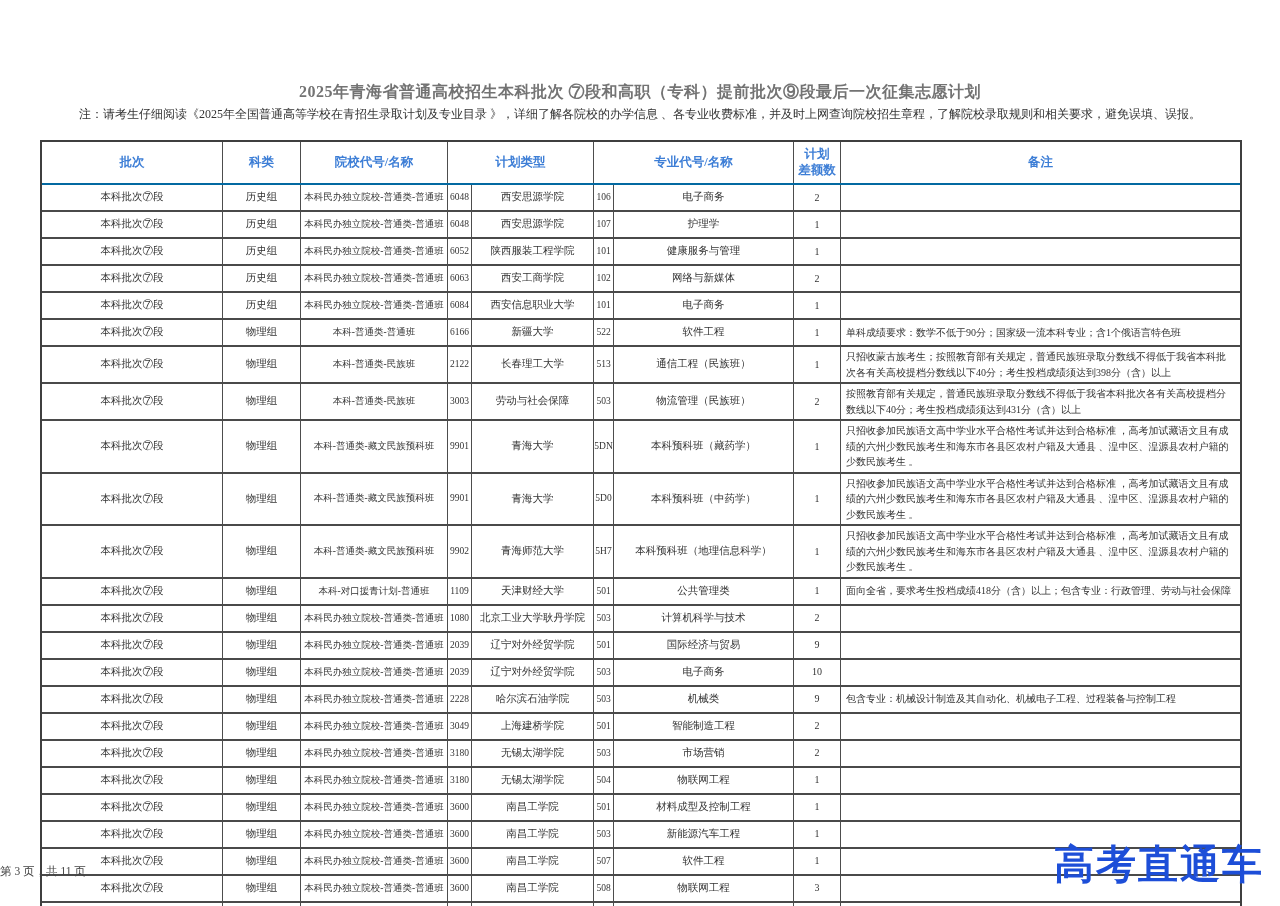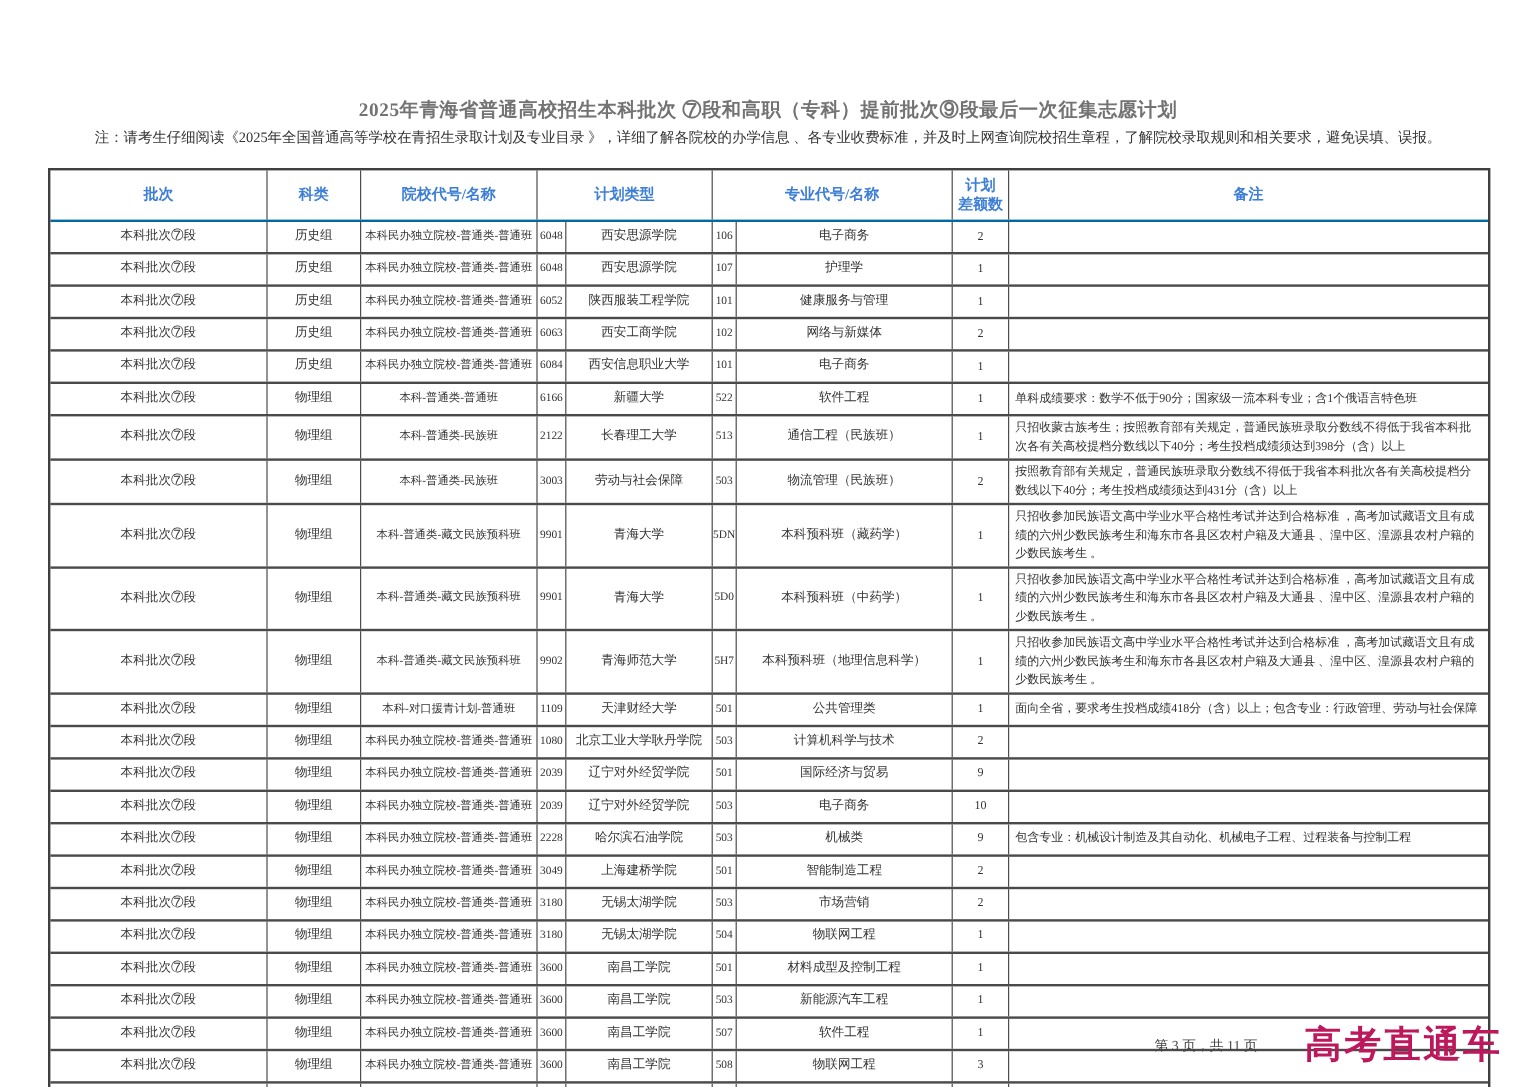--- a/index.html
+++ b/index.html
@@ -42,26 +42,26 @@
     padding:2px 1px;line-height:1.35;overflow:hidden;
   }
   .bcell.code{font-size:9.5px;letter-spacing:0;}
   .bcell.plan{font-size:9.5px;}
   .bcell.num{font-size:10px;}
   .bcell.remark{
     justify-content:flex-start;text-align:left;border-right:none;
     font-size:10px;padding:2px 5px;line-height:1.55;color:#333;
   }
   .footer-page{
-    position:absolute;left:0;bottom:27px;width:1048px;text-align:right;
+    position:absolute;left:0;bottom:27px;width:1048px;text-align:left;
     font-size:11.5px;color:#444;
   }
   .watermark{
-    position:absolute;right:28px;bottom:14px;
-    font-size:31px;font-weight:bold;color:#be185d;letter-spacing:2px;
+    position:absolute;right:16px;bottom:14px;
+    font-size:40px;font-weight:bold;color:#1d4ed8;letter-spacing:2px;
     font-family:"Liberation Sans","DejaVu Sans",sans-serif;
   }
 </style>
 </head>
 <body>
 
 <div class="title">2025年青海省普通高校招生本科批次 ⑦段和高职（专科）提前批次⑨段最后一次征集志愿计划</div>
 <div class="note">注：请考生仔细阅读《2025年全国普通高等学校在青招生录取计划及专业目录 》，详细了解各院校的办学信息 、各专业收费标准，并及时上网查询院校招生章程，了解院校录取规则和相关要求，避免误填、误报。</div>
 
 <div class="qtable">

